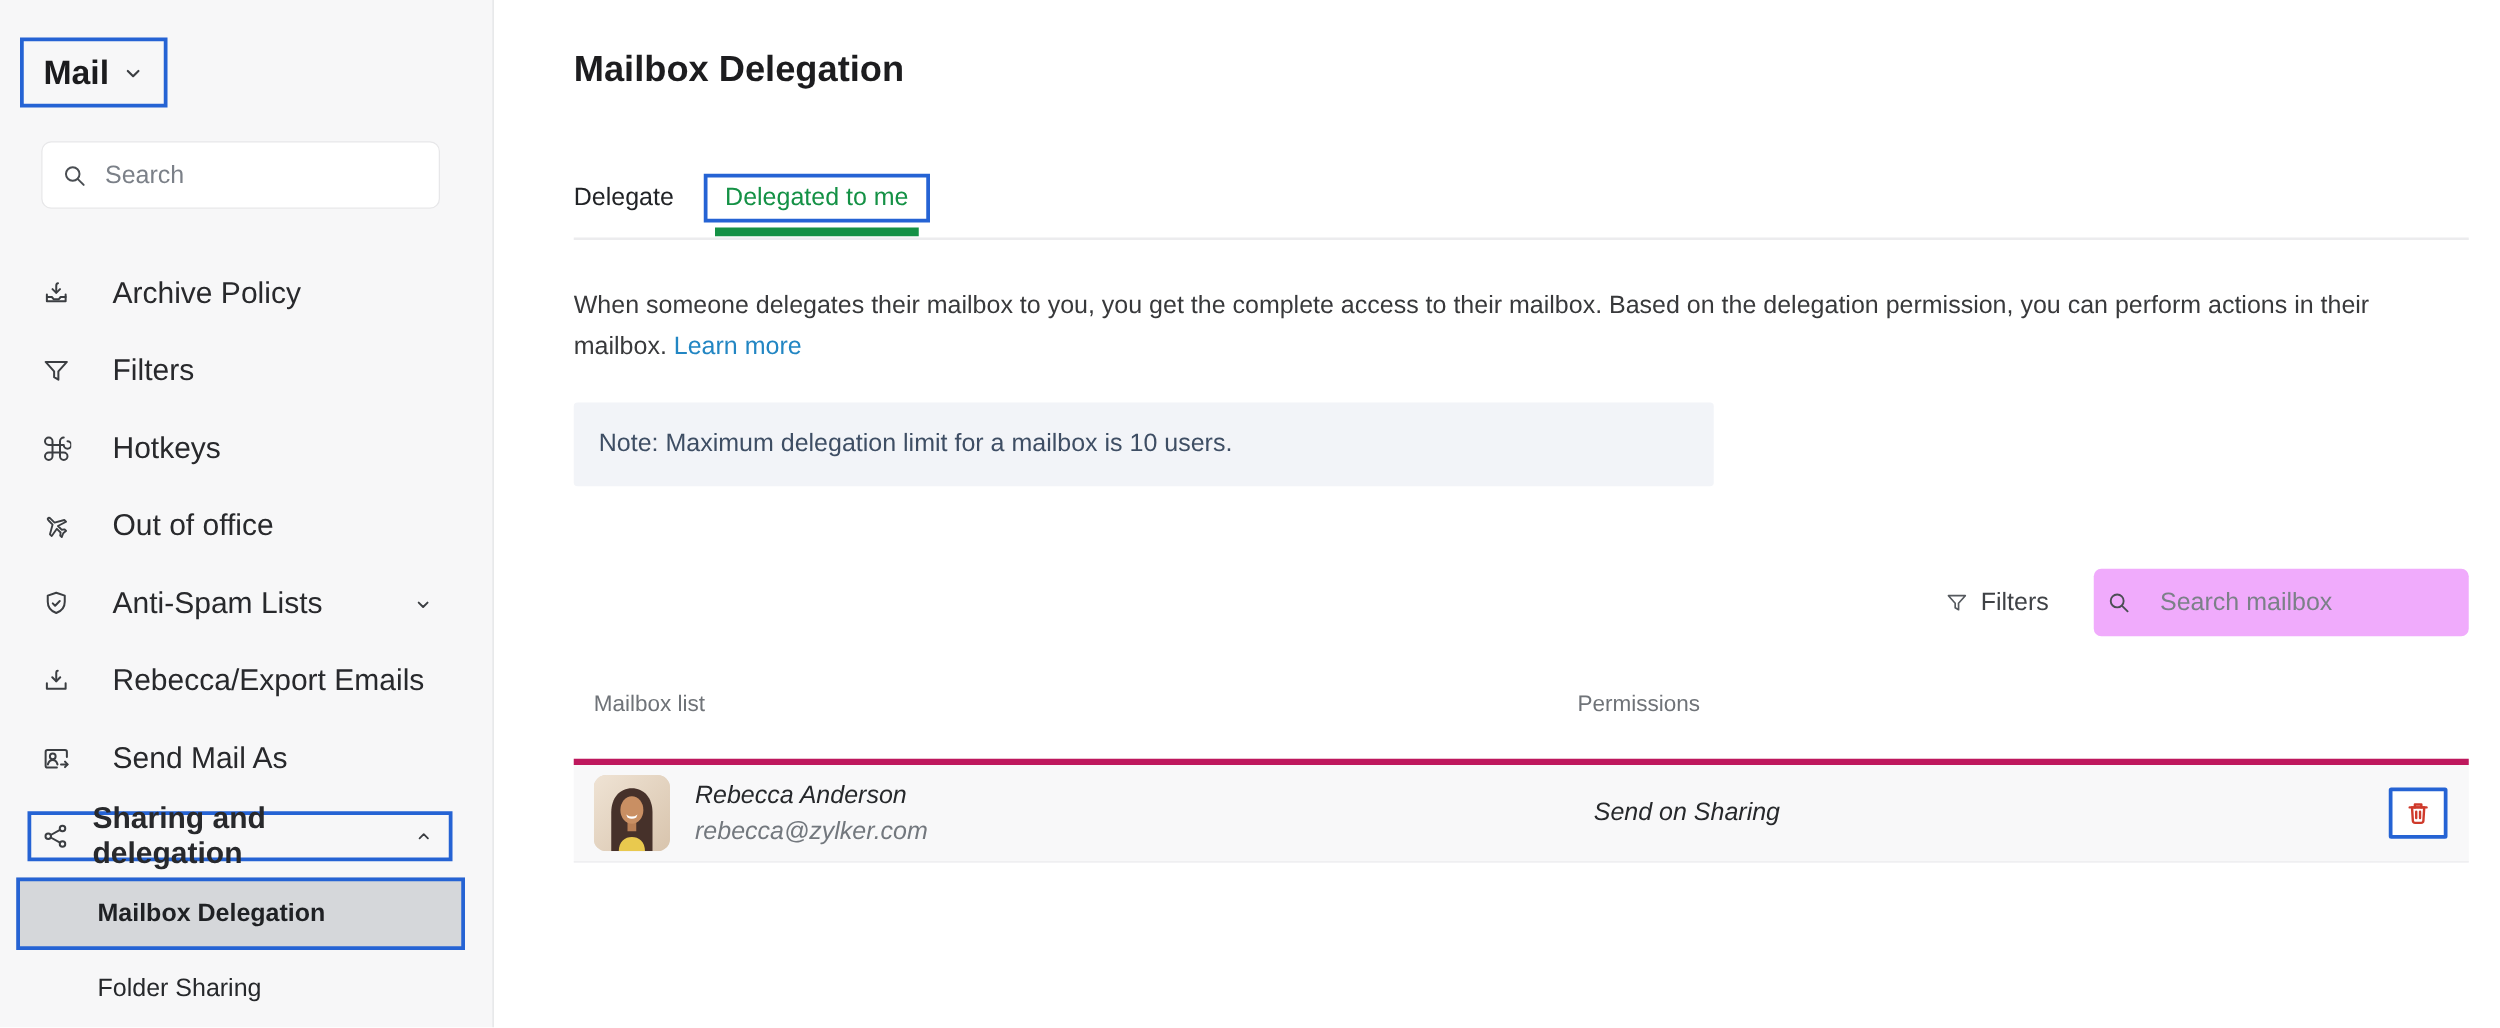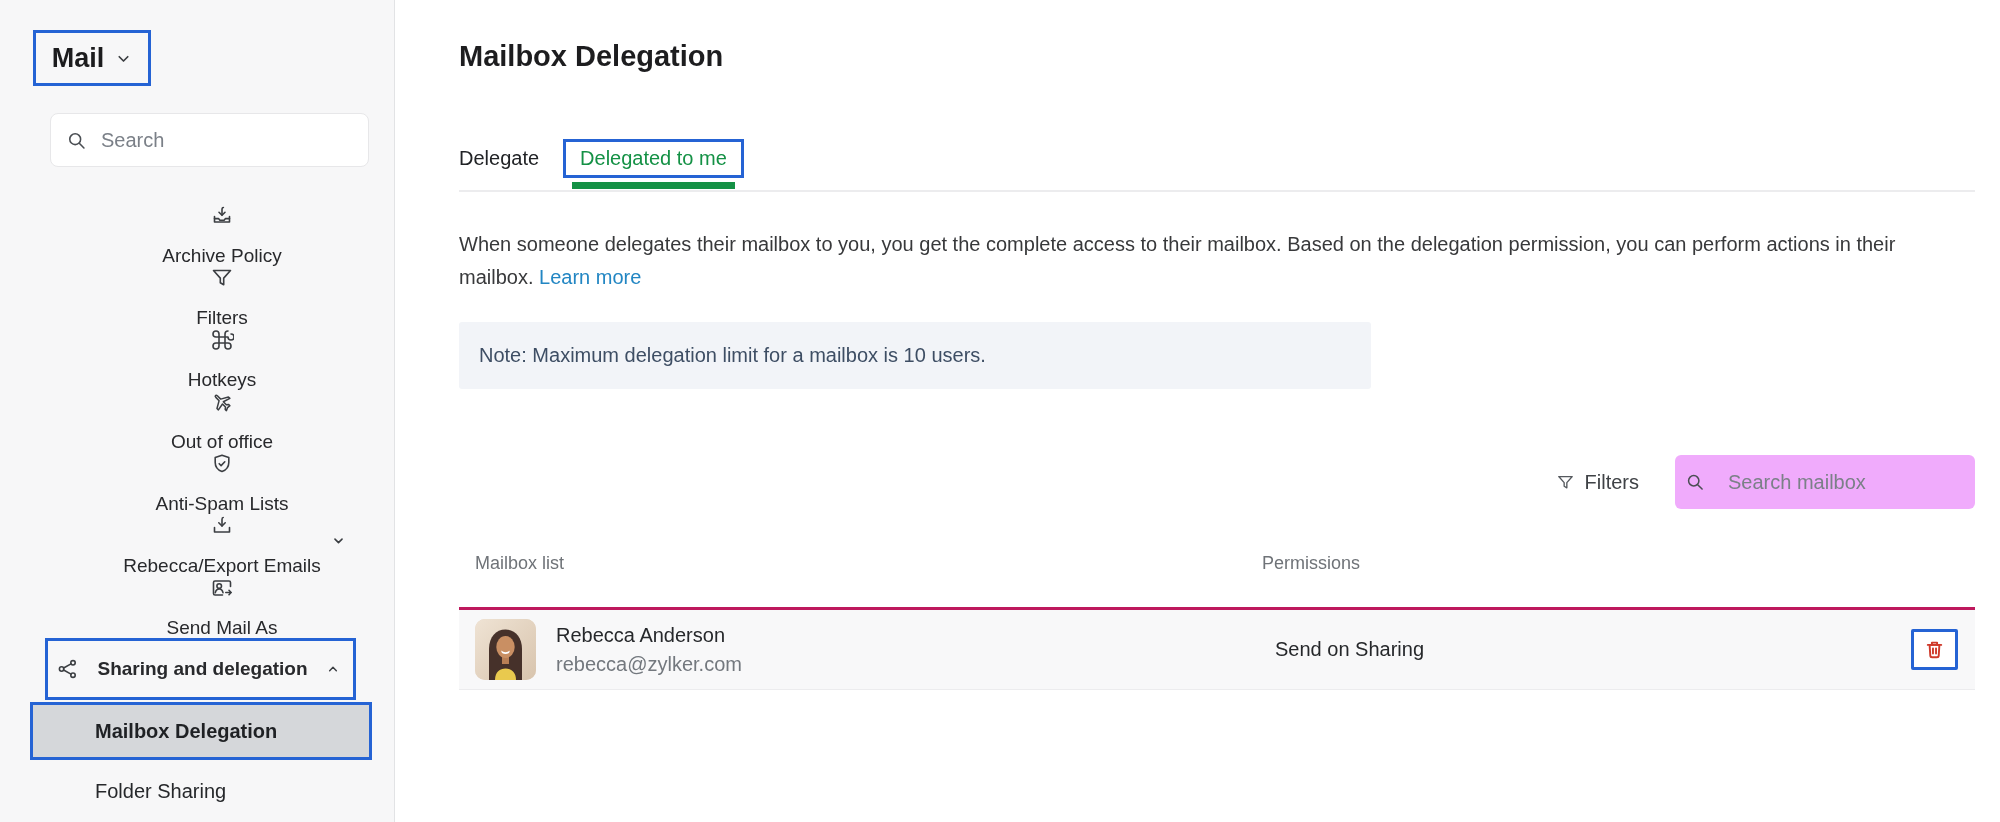--- a/index.html
+++ b/index.html
@@ -15,42 +15,42 @@
   body{
     font-family:"Liberation Sans", sans-serif;
     background:#ffffff;color:var(--ink);
     overflow:hidden;
   }
   .app{display:flex;width:2000px;height:822px;}
 
   
   .sidebar{
     width:395px;flex:none;height:822px;
-    background:#f7f7f8;border-right:1px solid #e2e3e5;padding-left:17px;
+    background:#f7f7f8;border-right:1px solid #e2e3e5;
   }
   .mail-switcher{
     margin:30px 0 0 16px;width:118px;height:56px;
     border:3px solid var(--blue);background:transparent;
     display:flex;align-items:center;justify-content:center;gap:11px;
     font-family:inherit;font-size:27px;font-weight:700;color:#1c1c1e;cursor:pointer;
   }
   .side-search{
     margin:27px 0 0 33px;width:319px;height:54px;
     background:#fff;border:1px solid #e7e7e9;border-radius:8px;
     display:flex;align-items:center;gap:14px;padding:0 15px;color:#6c7076;
   }
   .side-search input, .mbx-search input{
     border:none;background:transparent;outline:none;width:100%;
     font-family:inherit;font-size:20px;color:#333;
   }
   ::placeholder{color:#7b8088;opacity:1;}
   .nav{margin-top:37px;}
   .nav-item{
-    height:62px;display:flex;align-items:center;gap:17px;
-    padding-left:33px;font-size:19px;color:#28292c;cursor:pointer;flex-direction:column;
+    height:62px;display:flex;align-items:center;gap:33px;
+    padding-left:33px;font-size:24px;color:#28292c;cursor:pointer;
   }
   .icon{width:24px;height:24px;display:flex;align-items:center;justify-content:center;color:#3b3e42;flex:none;}
   .chev{margin-left:auto;margin-right:47px;color:#3b3e42;display:flex;}
   .nav-item.sharing{padding-left:0;}
   .nav-item.sharing .ring{
     margin:0 32px 0 22px;flex:1;height:40px;
     display:flex;align-items:center;gap:17px;
     border:3px solid var(--blue);padding:0 12px 0 8px;font-weight:700;
   }
   .ring .chev{margin-right:0;}
@@ -86,22 +86,22 @@
   .filters-btn{display:flex;align-items:center;gap:10px;font-size:20px;color:#3f4246;cursor:pointer;}
   .filters-btn .icon{color:#55595e;width:19px;height:19px;}
   .mbx-search{
     width:300px;height:54px;background:#f0abfc;border-radius:6px;
     display:flex;align-items:center;gap:23px;padding:0 10px;color:#6c7076;
   }
   .thead{margin-top:44px;display:flex;align-items:center;font-size:18px;color:#6f7378;padding-left:16px;}
   .thead .c1{width:787px;}
   .trow{
     margin-top:33px;height:83px;background:#f8f8f9;
-    border-top:3px solid #be185d;border-bottom:1px solid #ececee;
-    display:flex;align-items:center;padding:0 17px 0 16px;
+    border-top:5px solid #be185d;border-bottom:1px solid #ececee;
+    display:flex;align-items:center;padding:0 17px 0 16px;font-style:italic;
   }
   .trow .c1{width:787px;display:flex;align-items:center;gap:20px;}
   .avatar{width:61px;height:61px;border-radius:10px;overflow:hidden;display:block;flex:none;}
   .uname{font-size:20px;color:#26282b;}
   .uemail{font-size:20px;color:var(--muted);margin-top:6px;}
   .cell-perm{flex:1;font-size:20px;color:#26282b;padding-left:13px;}
   .trash-btn{
     width:47px;height:41px;border:3px solid var(--blue);border-radius:2px;
     background:#fff;display:flex;align-items:center;justify-content:center;cursor:pointer;flex:none;
   }

